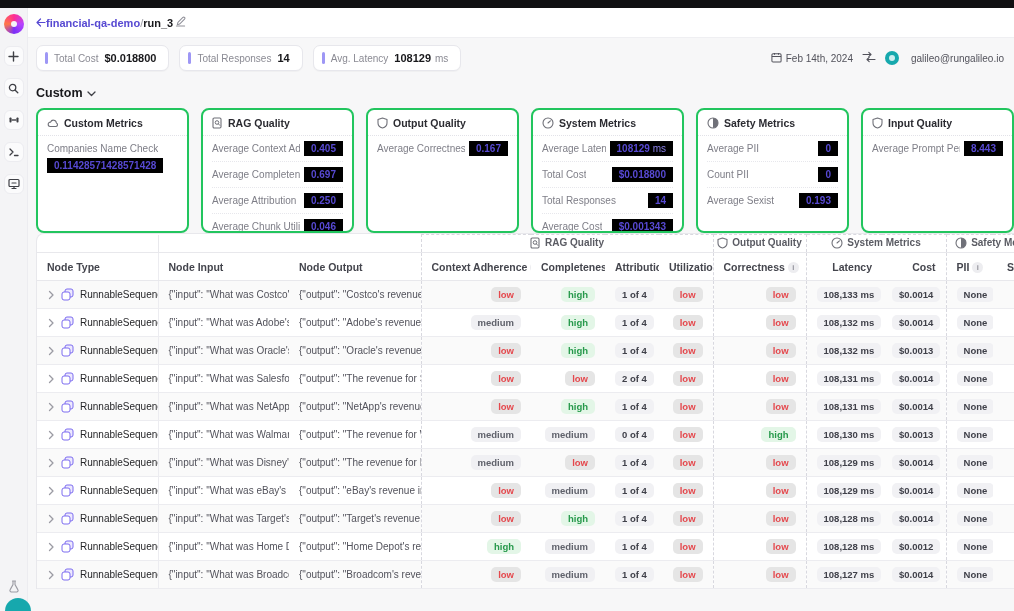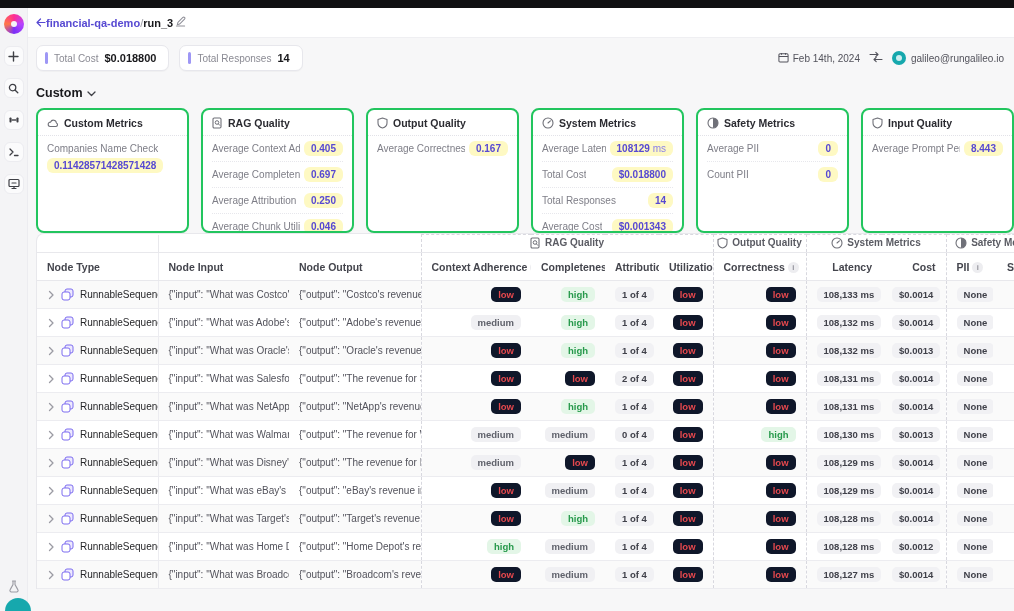--- a/index.html
+++ b/index.html
@@ -39,41 +39,41 @@
     display:flex; align-items:center; gap:6px; padding:0 12px 0 8px; margin-right:10px;
     box-shadow:0 1px 1px rgba(20,20,30,.03); }
   .chip .bar { width:3px; height:12px; border-radius:2px; background:#9e97f5; }
   .chip .lab { font-size:10px; color:#8a8a93; }
   .chip .val { font-size:11px; font-weight:700; color:#18181b; }
   .chip .sfx { font-size:10px; color:#8a8a93; margin-left:-2px; }
   .stats-right { margin-left:auto; display:flex; align-items:center; gap:9px; color:#52525b; font-size:10px; }
   .date-wrap { display:flex; align-items:center; gap:4px; }
   .avatar { width:14px; height:14px; border-radius:50%; background:#16a8ad; position:relative; }
   .avatar::after { content:""; position:absolute; inset:4px; border-radius:50%; background:#cdeef0; }
-  .user-wrap { display:flex; align-items:center; gap:5px; }
+  .user-wrap { display:flex; align-items:center; gap:12px; }
 
   .metrics-head { display:flex; align-items:center; gap:4px; padding:8px 0 0 8px;
     font-size:12.5px; font-weight:700; color:#18181b; cursor:pointer; width:90px; }
   .metrics-head svg { color:#3f4046; }
 
   
   .cards { display:flex; gap:12px; padding:8px 0 0 8px; height:133px; overflow:hidden; }
   .card { width:153px; min-width:153px; background:#fff; border:2px solid #22c55e; border-radius:8px;
     box-shadow:0 1px 2px rgba(20,20,30,.03); display:flex; flex-direction:column; overflow:hidden; }
   .card-head { display:flex; align-items:center; gap:5px; padding:7px 9px 6px 9px;
     border-bottom:1px dotted #e2e2e8; }
   .card-head .ctitle { font-size:10.5px; font-weight:700; color:#2b2b31; }
   .card-head .cicon { color:#6f7078; display:flex; }
   .card-body { padding:0 9px; }
   .crow { display:flex; align-items:center; justify-content:space-between; gap:4px;
     padding:5px 0; border-bottom:1px dotted #e7e7ec; min-height:25px; }
   .crow:last-child { border-bottom:none; }
   .crow.stacked { flex-direction:column; align-items:flex-start; border-bottom:none; padding-top:7px; }
   .clabel { font-size:10px; color:#7e7e87; white-space:nowrap; overflow:hidden; }
-  .pbadge { background:#fef9c3; color:#5749d2; border-radius:6px; padding:2px 7px;
+  .pbadge { background:#000000; color:#5749d2; border-radius:0; padding:2px 7px;
     font-size:10px; font-weight:700; white-space:nowrap; }
   .pbadge .sfx { font-weight:400; color:#8a80e8; }
 
   
   .tbl-toolbar { padding:12px 0 4px 8px; position:relative; }
   .edit-cols { display:inline-flex; align-items:center; gap:5px; background:#fff; border:1px solid #dcdce2;
     border-radius:8px; height:22px; padding:0 8px; font-size:10.5px; color:#3f4046; cursor:pointer; }
   .sparkle-btn { position:absolute; right:-2px; top:8px; cursor:pointer; }
 
   
@@ -99,21 +99,21 @@
   tbody tr:nth-child(odd) { background:#fafafa; }
   tbody tr:nth-child(even) { background:#fff; }
   .solid-r { border-right:1px solid #ececf0; }
   .dash-r { border-right:1px dashed #d8d8df; }
   td.cell-r { text-align:right; }
   .nt-cell { display:flex; align-items:center; gap:6px; height:27px; }
   .nt-cell .chev { color:#9b9ba3; display:flex; cursor:pointer; }
   .nt-cell .ntxt { color:#27272a; font-size:10px; }
   .io-txt { color:#52525b; }
   .badge { display:inline-block; border-radius:5px; padding:2px 7px; font-size:9.5px; font-weight:700; }
-  .b-low { background:#0f172a; color:#e5484d; }
+  .b-low { background:#e5e5e5; color:#e5484d; }
   .b-high { background:#e3f6e7; color:#26994b; }
   .b-med { background:#f0f0f3; color:#5f616b; }
   .b-gray { background:#f1f1f4; color:#40414a; font-weight:600; }
 </style>
 </head>
 <body>
 
 <div class="top-strip"></div>
 
 <div class="sidebar">
@@ -187,20 +187,26 @@
   <div class="stats-row">
     <div class="chip">
       <span class="bar"></span>
       <span class="lab">Total Cost</span>
       <span class="val">$0.018800</span>
     </div>
     <div class="chip">
       <span class="bar"></span>
       <span class="lab">Total Responses</span>
       <span class="val">14</span>
+    </div>
+    <div class="chip">
+      <span class="bar"></span>
+      <span class="lab">Avg. Latency</span>
+      <span class="val">108129</span>
+      <span class="sfx">ms</span>
     </div>
     <div class="stats-right">
       <span class="date-wrap">
         <span><svg width="11" height="11" viewBox="0 0 12 12">
               <rect x="1" y="2" width="10" height="9" rx="1.2" fill="none" stroke="#52525b" stroke-width="1.1"></rect>
               <path d="M1 4.8h10M3.8 1v2M8.2 1v2" stroke="#52525b" stroke-width="1.1"></path>
             </svg></span>
         <span>Feb 14th, 2024</span>
       </span>
       <span><svg width="14" height="12" viewBox="0 0 14 12">
@@ -323,20 +329,24 @@
           <span class="ctitle">Safety Metrics</span>
         </div>
         <div class="card-body">
           <div class="crow">
             <span class="clabel">Average PII</span>
             <span class="pbadge"><span>0</span></span>
           </div>
           <div class="crow">
             <span class="clabel">Count PII</span>
             <span class="pbadge"><span>0</span></span>
+          </div>
+          <div class="crow">
+            <span class="clabel">Average Sexist</span>
+            <span class="pbadge"><span>0.193</span></span>
           </div>
         </div>
       </div>
       <div class="card">
         <div class="card-head">
           <span class="cicon">
             <svg width="11" height="12" viewBox="0 0 11 12">
               <path d="M5.5 1 10 2.6V6c0 2.6-1.9 4.3-4.5 5C2.9 10.3 1 8.6 1 6V2.6z" fill="none" stroke="currentColor" stroke-width="1.1" stroke-linejoin="round"></path>
             </svg>
           </span>

